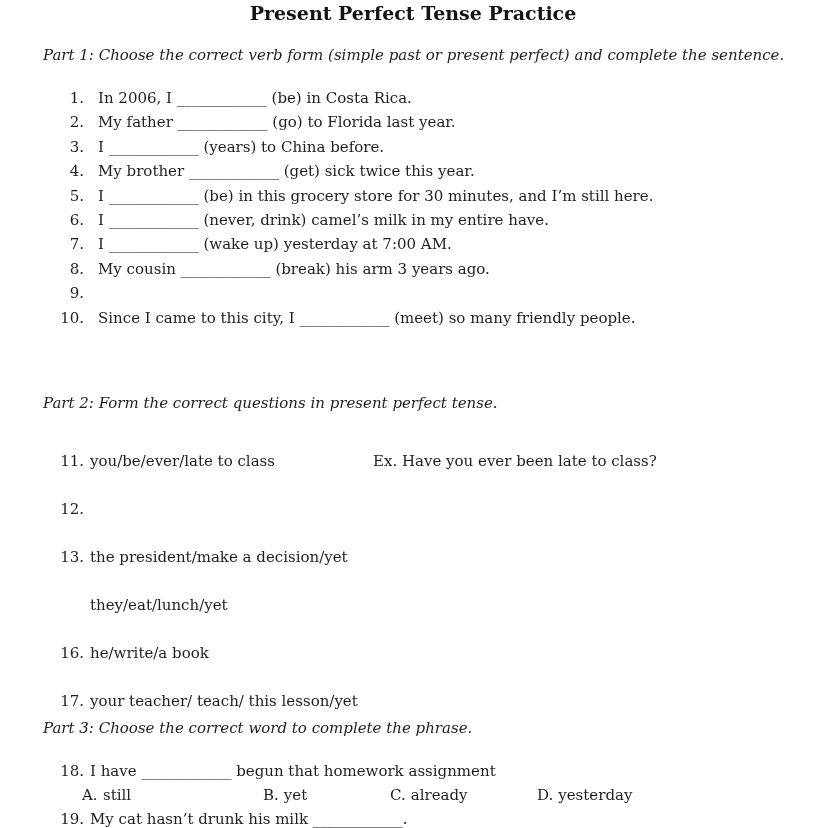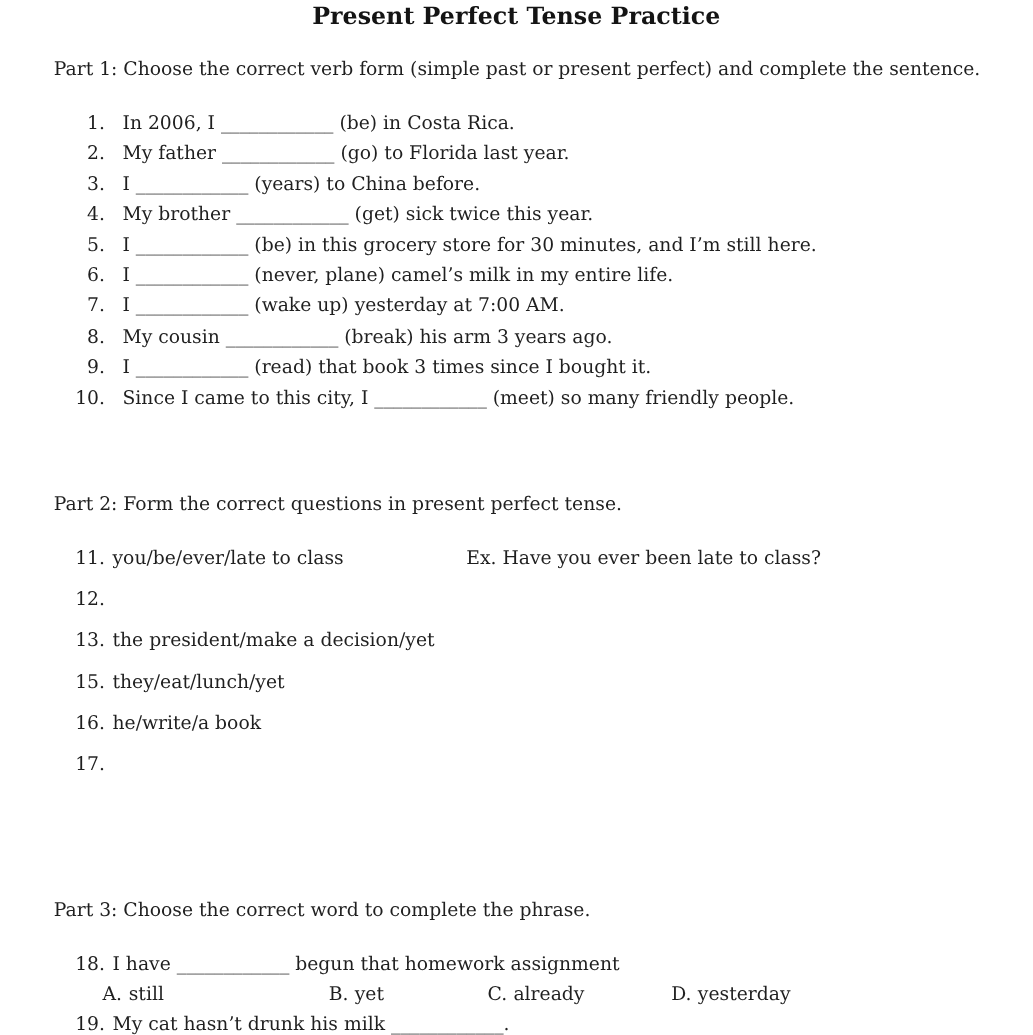--- a/index.html
+++ b/index.html
@@ -13,26 +13,26 @@
     overflow:hidden;
   }
   .page { position:absolute; inset:0; }
   .title {
     position:absolute; top:0; left:0; width:826px;
     text-align:center; font-weight:bold; font-size:19px; line-height:26px;
     color:#141414;
   }
   .part-heading {
     position:absolute; left:43px; right:7px;
-    line-height:18px; white-space:nowrap;
+    line-height:18px; white-space:nowrap;font-style:italic;
   }
   .list { position:absolute; left:0; width:826px; }
   .item { position:relative; padding-left:90px; white-space:nowrap; }
   .list1 .item { padding-left:98px; height:24.4px; line-height:24.4px; }
-  .list2 .item { height:33px; line-height:33px; }
+  .list2 .item { height:33px; line-height:33px;margin-top:15px; }
   .num {
     position:absolute; left:0; top:0; width:84px;
     text-align:right; display:inline-block;
   }
   .ex { position:absolute; left:373px; top:0; }
   .p3item {
     position:absolute; left:0; width:826px; padding-left:90px;
     height:24px; line-height:24px; white-space:nowrap;
   }
   .options-row {
@@ -67,33 +67,32 @@
     <div class="item">
       <span class="num">4.</span>
       <span class="txt">My brother ____________ (get) sick twice this year.</span>
     </div>
     <div class="item">
       <span class="num">5.</span>
       <span class="txt">I ____________ (be) in this grocery store for 30 minutes, and I’m still here.</span>
     </div>
     <div class="item">
       <span class="num">6.</span>
-      <span class="txt">I ____________ (never, plane) camel’s milk in my entire life.</span>
+      <span class="txt">I ____________ (never, drink) camel’s milk in my entire have.</span>
     </div>
     <div class="item">
       <span class="num">7.</span>
       <span class="txt">I ____________ (wake up) yesterday at 7:00 AM.</span>
     </div>
     <div class="item">
       <span class="num">8.</span>
       <span class="txt">My cousin ____________ (break) his arm 3 years ago.</span>
     </div>
     <div class="item">
       <span class="num">9.</span>
-      <span class="txt">I ____________ (read) that book 3 times since I bought it.</span>
     </div>
     <div class="item">
       <span class="num">10.</span>
       <span class="txt">Since I came to this city, I ____________ (meet) so many friendly people.</span>
     </div>
   </div>
 
   <div class="part-heading" style="top:394px">Part 2: Form the correct questions in present perfect tense.</div>
   <div class="list list2" style="top:430px">
     <div class="item">
@@ -102,29 +101,29 @@
       <span class="ex">Ex. Have you ever been late to class?</span>
     </div>
     <div class="item">
       <span class="num">12.</span>
     </div>
     <div class="item">
       <span class="num">13.</span>
       <span class="txt">the president/make a decision/yet</span>
     </div>
     <div class="item">
-      <span class="num">15.</span>
       <span class="txt">they/eat/lunch/yet</span>
     </div>
     <div class="item">
       <span class="num">16.</span>
       <span class="txt">he/write/a book</span>
     </div>
     <div class="item">
       <span class="num">17.</span>
+      <span class="txt">your teacher/ teach/ this lesson/yet</span>
     </div>
   </div>
 
   <div class="part-heading" style="top:719px">Part 3: Choose the correct word to complete the phrase.</div>
 
   <div class="p3item" style="top:759px">
     <span class="num">18.</span>
     <span class="txt">I have ____________ begun that homework assignment</span>
   </div>
 

